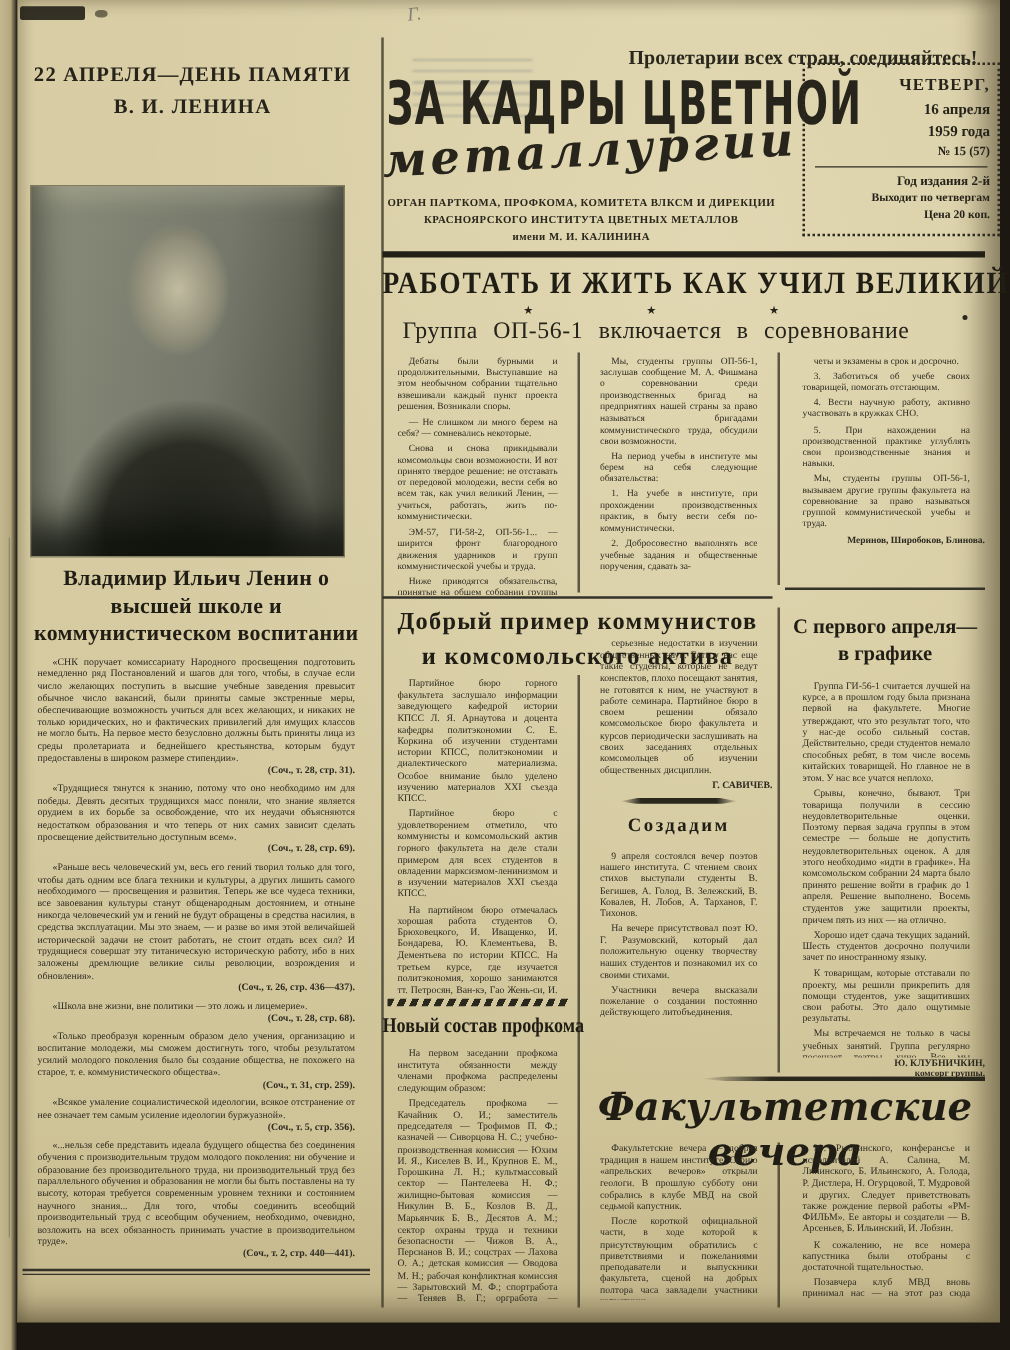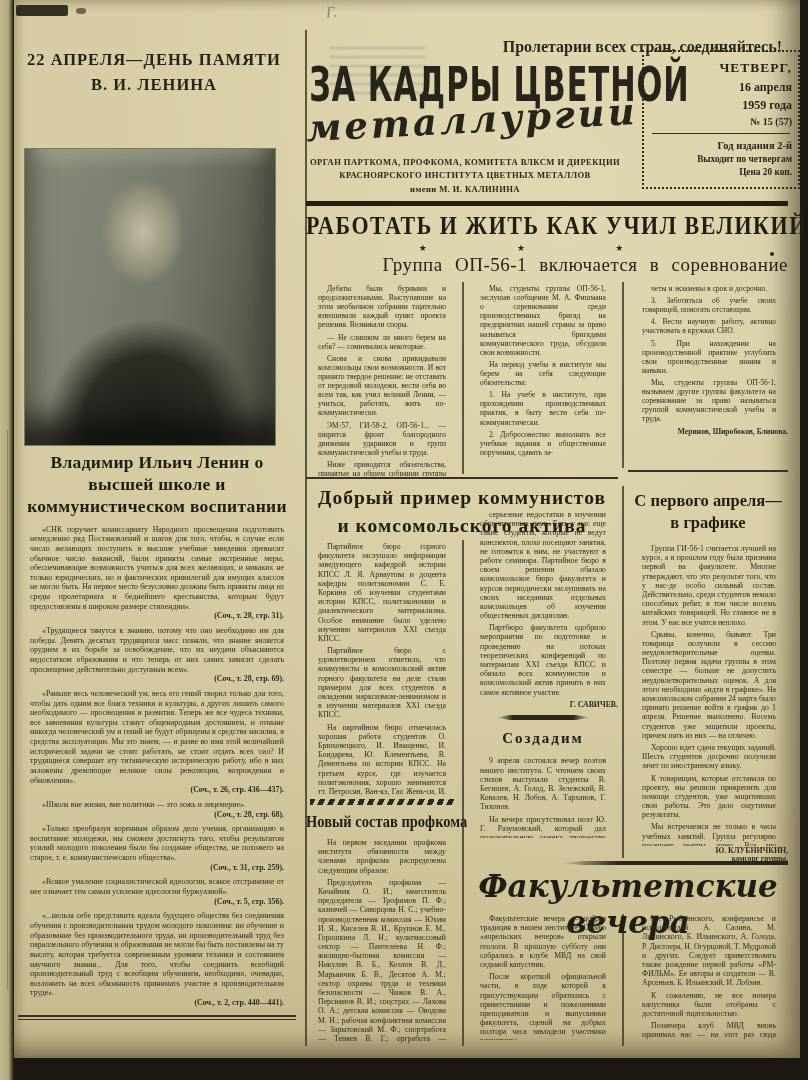--- a/index.html
+++ b/index.html
@@ -60,22 +60,22 @@
   .datebox .n{font-weight:bold;font-size:10px;margin-bottom:6px;}
   .datebox .sep{border-top:1.5px solid #2f2c22;margin:5px 2px 6px;}
   .datebox .e{font-weight:bold;font-size:10.5px;margin-bottom:3px;}
   .datebox .s{font-weight:bold;font-size:9.3px;margin-bottom:3px;}
   .blackbar{position:absolute;left:306px;top:201px;width:482px;height:5px;background:#221f16;}
 
   
   .headline{position:absolute;left:306px;top:212px;width:482px;text-align:center;font-weight:bold;
     font-size:22px;letter-spacing:1.5px;color:#201d14;transform:scaleY(1.12);transform-origin:top center;white-space:nowrap;}
   .stars{position:absolute;left:306px;top:243px;width:430px;text-align:center;font-size:9px;word-spacing:88px;color:#26231a;}
-  .subhead{position:absolute;left:306px;top:254px;width:482px;text-align:right;font-size:19px;
-    word-spacing:7px;letter-spacing:.5px;color:#26231a;}
+  .subhead{position:absolute;left:306px;top:254px;width:482px;text-align:left;font-size:19px;
+    word-spacing:7px;letter-spacing:.5px;color:#26231a;padding-left:16px;}
   .leadcol{position:absolute;top:284px;height:192px;overflow:hidden;font-size:7.6px;line-height:1.2;}
   .seccol{position:absolute;overflow:hidden;font-size:7.8px;line-height:1.18;}
 
   
   .h-dobry{position:absolute;left:306px;top:484px;width:312px;text-align:center;font-weight:bold;
     font-size:19.5px;line-height:1.45;letter-spacing:1px;color:#201d14;}
   .h-grafik{position:absolute;left:628px;top:490px;width:160px;text-align:center;font-weight:bold;
     font-size:16.5px;line-height:1.35;color:#201d14;}
   .h-sozdadim{text-align:center;font-weight:bold;font-size:15px;line-height:1.7;letter-spacing:2px;color:#201d14;margin:4px 0 5px;}
   .h-profkom{position:absolute;left:306px;top:812px;width:154px;text-align:center;font-weight:bold;
@@ -208,21 +208,20 @@
   </div>
   <div class="seccol" style="left:306px;top:542px;width:152px;height:254px;">
       <p class="para">Партийное бюро горного факультета заслушало информации заведующего кафедрой истории КПСС Л. Я. Арнаутова и доцента кафедры политэкономии С. Е. Коркина об изучении студентами истории КПСС, политэкономии и диалектического материализма. Особое внимание было уделено изучению материалов XXI съезда КПСС.</p>
       <p class="para">Партийное бюро с удовлетворением отметило, что коммунисты и комсомольский актив горного факультета на деле стали примером для всех студентов в овладении марксизмом-ленинизмом и в изучении материалов XXI съезда КПСС.</p>
       <p class="para">На партийном бюро отмечалась хорошая работа студентов О. Брюховецкого, И. Иващенко, И. Бондарева, Ю. Клементьева, В. Дементьева по истории КПСС. На третьем курсе, где изучается политэкономия, хорошо занимаются тт. Петросян, Ван-кэ, Гао Жень-си, И. Марин, А. Снегов, У Пый-шань, Фуэн Чан-цзунь, А. Чувилин, С. Джербошьян, М. Пецун, Чжао Юань-тао, К. Трубецкой, Чжоу Фу-хуа, В. Удачин.</p>
       <p class="para">Вместе с тем партбюро вскрыло</p>
     </div>
   <div class="seccol" style="left:468px;top:510px;width:150px;height:328px;">
     <div>
         <p class="para">серьезные недостатки в изучении общественных наук. Есть у нас еще такие студенты, которые не ведут конспектов, плохо посещают занятия, не готовятся к ним, не участвуют в работе семинара. Партийное бюро в своем решении обязало комсомольское бюро факультета и курсов периодически заслушивать на своих заседаниях отдельных комсомольцев об изучении общественных дисциплин.</p>
-        <p class="para">Партбюро факультета одобрило мероприятия по подготовке и проведению на потоках теоретических конференций по материалам XXI съезда КПСС и обязало всех коммунистов и комсомольский актив принять в них самое активное участие.</p>
       </div>
     <div class="sig">Г. САВИЧЕВ.</div>
     <div class="arrow-div"></div>
     <div class="h-sozdadim">
       <div>Создадим</div>
     </div>
     <div>
         <p class="para">9 апреля состоялся вечер поэтов нашего института. С чтением своих стихов выступали студенты В. Бегишев, А. Голод, В. Зележский, В. Ковалев, Н. Лобов, А. Тарханов, Г. Тихонов.</p>
         <p class="para">На вечере присутствовал поэт Ю. Г. Разумовский, который дал положительную оценку творчеству наших студентов и познакомил их со своими стихами.</p>
         <p class="para">Участники вечера высказали пожелание о создании постоянно действующего литобъединения.</p>

